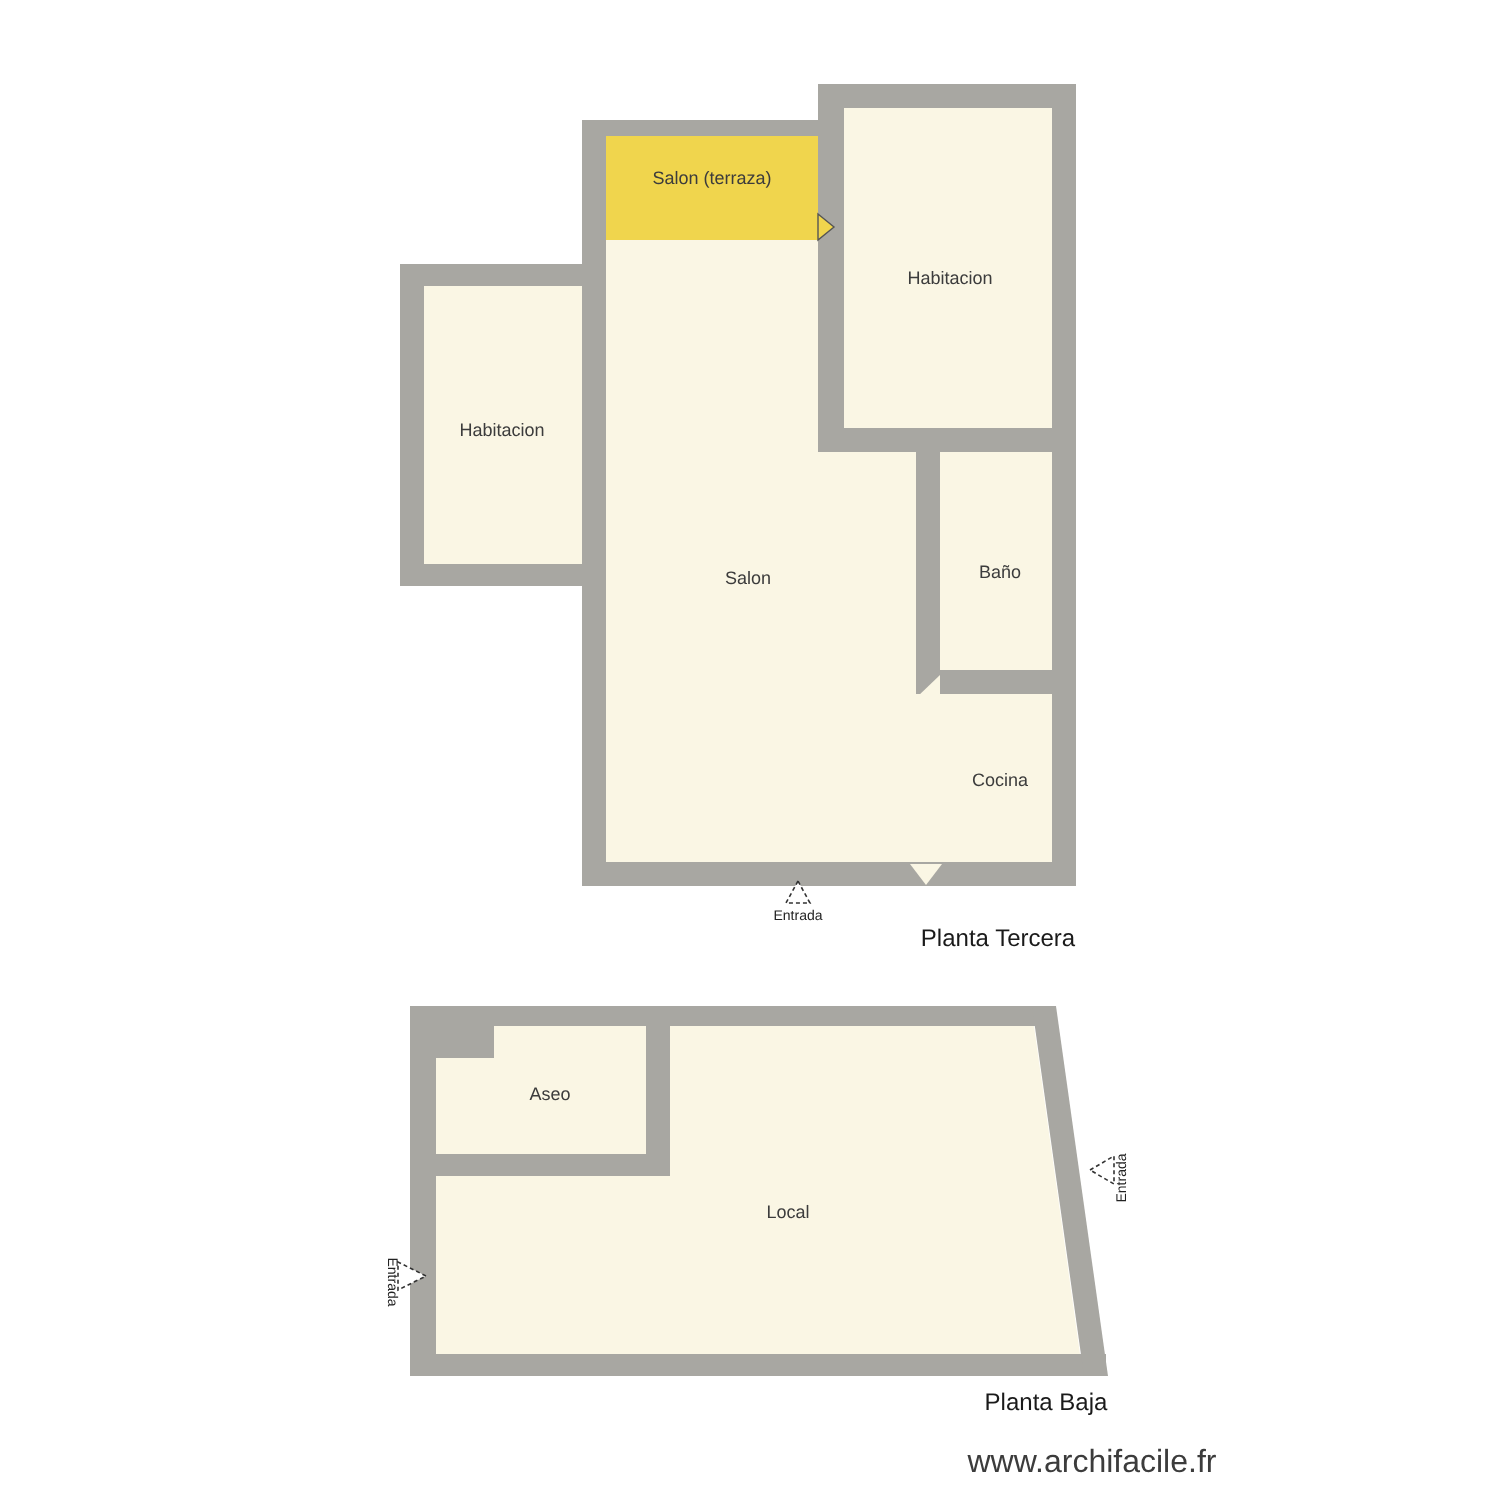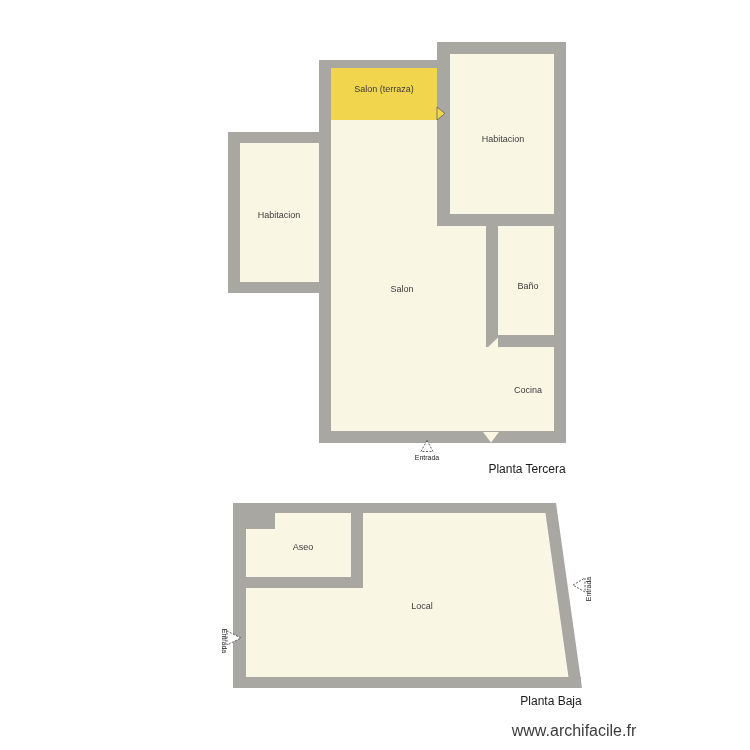--- a/index.html
+++ b/index.html
@@ -7,21 +7,20 @@
     padding: 0;
     background: #ffffff;
     font-family: "Liberation Sans", sans-serif;
   }
   #stage {
     position: relative;
     width: 688px;
     height: 750px;
     background: #ffffff;
     overflow: hidden;
-    padding-left: 28px;
   }
   svg { display: block; }
 
   .room-label {
     font-family: "Liberation Sans", sans-serif;
     font-size: 9px;
     fill: #3c3c3c;
   }
   .small-label {
     font-family: "Liberation Sans", sans-serif;

